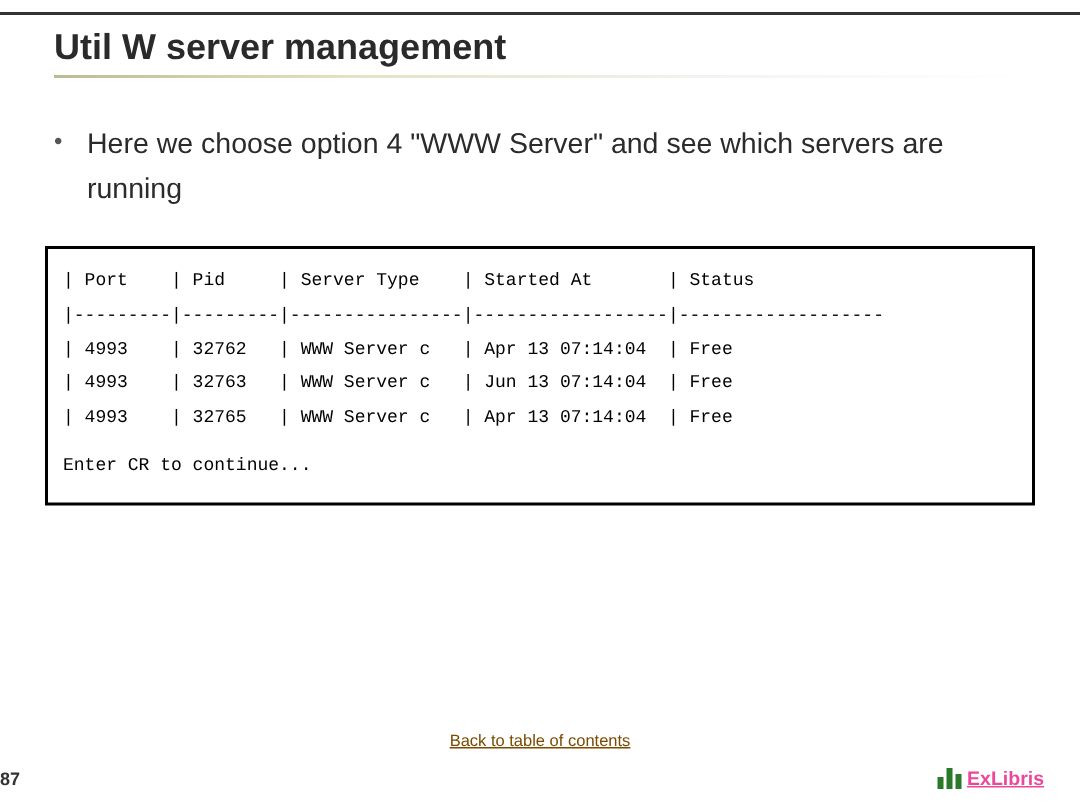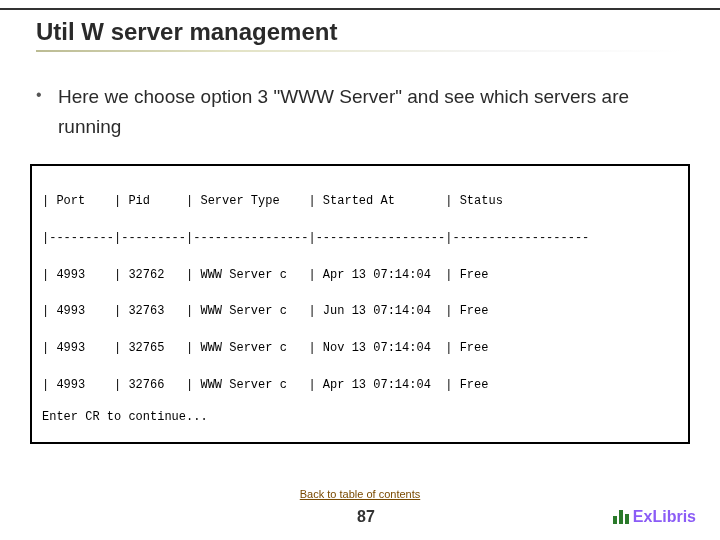--- a/index.html
+++ b/index.html
@@ -70,21 +70,20 @@
     padding: 10px 10px 16px 10px;
     font-family: "Courier New", Courier, monospace;
     font-size: 12px;
     line-height: 1.4;
     color: #000;
     background: #fff;
   }
   .terminal-box .t-row {
     white-space: pre;
     padding: 3px 0;
-    margin-top: 14px;
   }
   .continue {
     padding-top: 12px;
     font-family: "Courier New", Courier, monospace;
     font-size: 12px;
   }
   .back-link {
     position: absolute;
     left: 0;
     right: 0;
@@ -92,25 +91,25 @@
     text-align: center;
   }
   .back-link a {
     font-size: 11px;
     color: #7a4a00;
     text-decoration: underline;
     margin-top: 39px;
   }
   .page-number {
     position: absolute;
-    left: 12px;
+    left: 0;
     right: 0;
     bottom: 14px;
-    text-align: center;
-    font-size: 16px;
+    text-align: left;
+    font-size: 12px;
     font-weight: bold;
     color: #333;
   }
   .logo {
     position: absolute;
     right: 24px;
     bottom: 14px;
     display: flex;
     align-items: center;
     gap: 4px;
@@ -119,49 +118,49 @@
     display: flex;
     gap: 2px;
     align-items: flex-end;
   }
   .logo-bars span {
     display: inline-block;
     width: 4px;
     background: #2a7a2a;
   }
   .logo-text {
-    font-size: 16px;
+    font-size: 13px;
     font-weight: bold;
-    color: #8b5cf6;
+    color: #ec4899;
     font-family: Verdana, Arial, sans-serif;
+    text-decoration: underline;
   }
 </style>
 </head>
 <body>
 
 <div class="slide">
 
   <div class="title-band">
     <h1>Util W server management</h1>
     <div class="title-underline"></div>
   </div>
 
   <div class="bullet-block">
     <div class="bullet-dot">•</div>
-    <div class="bullet-text">Here we choose option 3 "WWW Server" and see which servers are running</div>
+    <div class="bullet-text">Here we choose option 4 "WWW Server" and see which servers are running</div>
   </div>
 
   <div class="terminal-box">
     <div id="term-rows">
         <div class="t-row">| Port    | Pid     | Server Type    | Started At       | Status  </div>
         <div class="t-row">|---------|---------|----------------|------------------|-------------------</div>
         <div class="t-row">| 4993    | 32762   | WWW Server c   | Apr 13 07:14:04  | Free    </div>
         <div class="t-row">| 4993    | 32763   | WWW Server c   | Jun 13 07:14:04  | Free    </div>
-        <div class="t-row">| 4993    | 32765   | WWW Server c   | Nov 13 07:14:04  | Free    </div>
-        <div class="t-row">| 4993    | 32766   | WWW Server c   | Apr 13 07:14:04  | Free    </div>
+        <div class="t-row">| 4993    | 32765   | WWW Server c   | Apr 13 07:14:04  | Free    </div>
       </div>
     <div class="continue">Enter CR to continue...</div>
   </div>
 
   <div class="back-link">
     <a href="#">Back to table of contents</a>
   </div>
 
   <div class="page-number">87</div>
 

